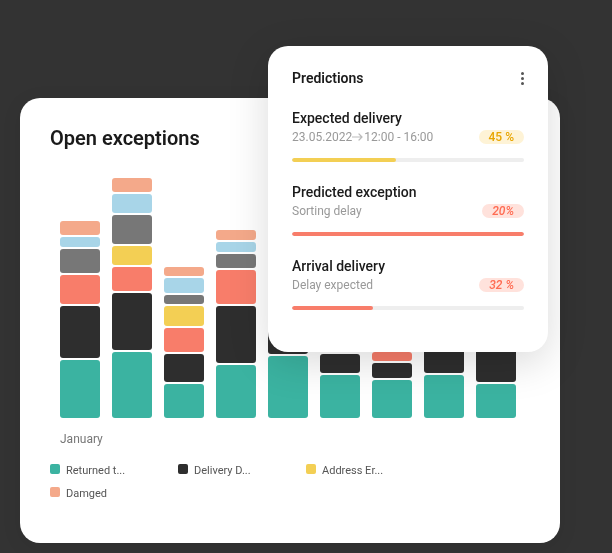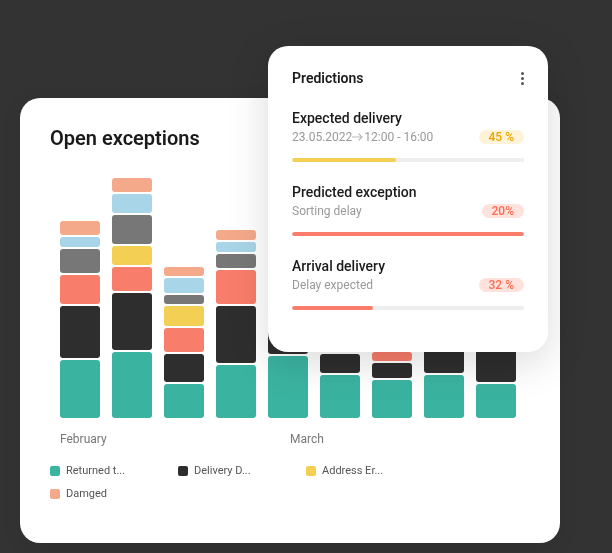--- a/index.html
+++ b/index.html
@@ -57,21 +57,20 @@
 .xaxis span { flex: 1; }
 .legend {
   display: flex;
   flex-wrap: wrap;
   gap: 10px 20px;
   font-size: 11px;
   color: #555;
 }
 .legend-item {
   display: flex;
-  align-items: center;
   gap: 6px;
   width: 108px;
   white-space: nowrap;
   overflow: hidden;
   text-overflow: ellipsis;
 }
 .sw {
   width: 10px;
   height: 10px;
   border-radius: 2px;
@@ -136,21 +135,21 @@
   display: inline-flex;
   align-items: center;
 }
 .badge {
   font-size: 12px;
   font-weight: 500;
   padding: 0 10px;
   border-radius: 12px;
 }
 .badge-yellow { background: #fef3d6; color: #e8a500; }
-.badge-red { background: #ffe2dc; color: #ff6b52; }
+.badge-red { background: #ffe2dc; color: #ff6b52; font-style: italic; }
 .prog {
   height: 4px;
   background: #eee;
   border-radius: 2px;
   margin-top: 14px;
   overflow: hidden;
 }
 .prog-fill {
   height: 100%;
   border-radius: 2px;
@@ -231,22 +230,21 @@
       </div>
       <div class="bar-col">
         <div class="seg" style="background: rgb(59, 179, 161); height: 14%;"></div>
         <div class="seg" style="background: rgb(46, 46, 46); height: 18%;"></div>
         <div class="seg" style="background: rgb(248, 125, 106); height: 4%;"></div>
         <div class="seg" style="background: rgb(119, 119, 119); height: 4%;"></div>
       </div>
     </div>
 
   <div class="xaxis">
-    <span>February</span>
-    <span>March</span>
+    <span>January</span>
   </div>
 
   <div class="legend" id="legend">
       <div class="legend-item">
         <span class="sw" style="background: rgb(59, 179, 161);"></span>
         <span>Returned t...</span>
       </div>
       <div class="legend-item">
         <span class="sw" style="background: rgb(46, 46, 46);"></span>
         <span>Delivery D...</span>

